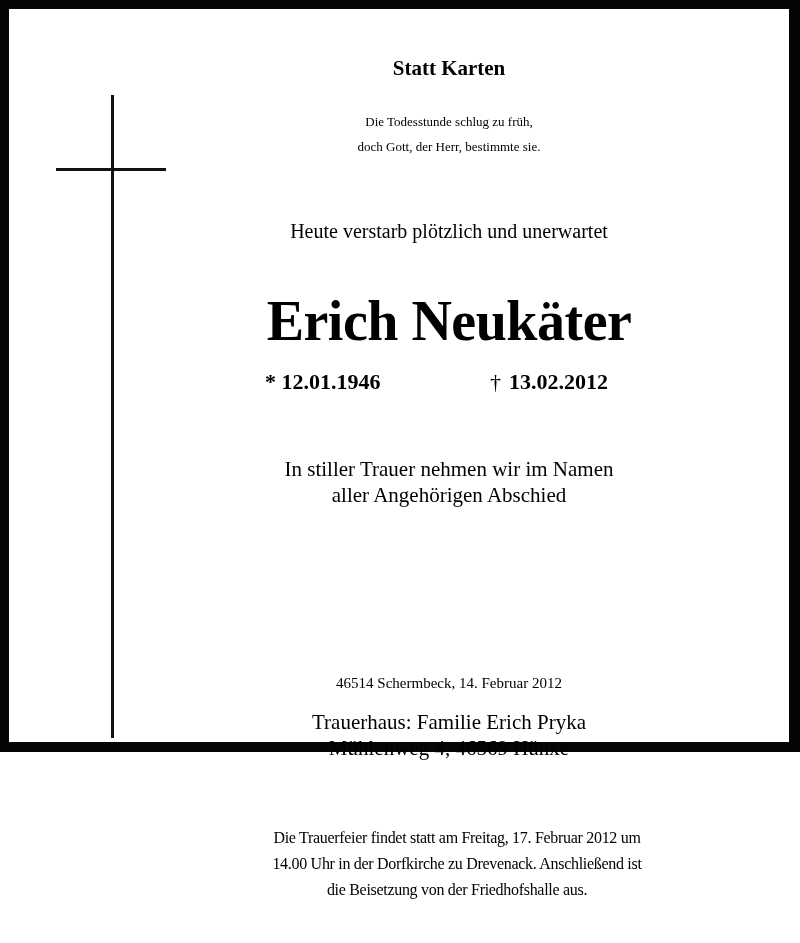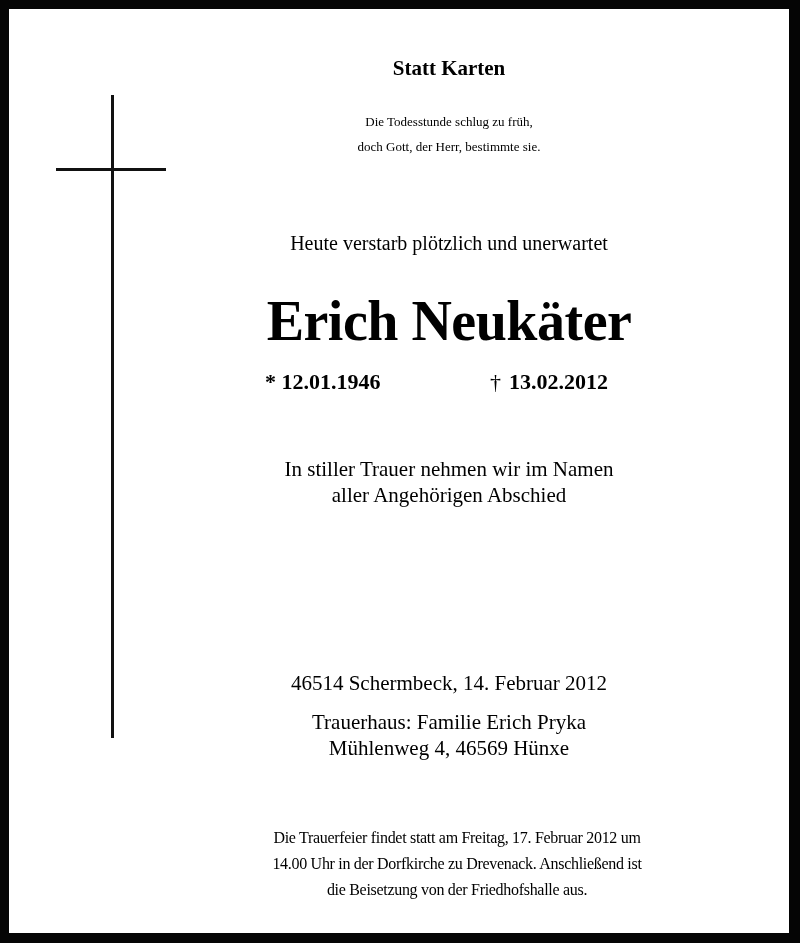--- a/index.html
+++ b/index.html
@@ -11,21 +11,21 @@
       width: 800px;
       height: 943px;
       position: relative;
       overflow: hidden;
       font-family: "Liberation Serif", "DejaVu Serif", serif;
       color: #000000;
     }
     .frame {
       position: absolute;
       left: 0; top: 0;
-      width: 800px; height: 943px;
+      width: 800px; height: 752px;
       box-sizing: border-box;
       border-top: 9px solid #050505;
       border-left: 9px solid #050505;
       border-right: 11px solid #050505;
       border-bottom: 10px solid #050505;
       background: #ffffff;
     }
     .cross-v {
       position: absolute;
       left: 102px;
@@ -55,21 +55,21 @@
       font-weight: bold;
       line-height: 26px;
     }
     .verse {
       top: 100px;
       font-size: 13px;
       line-height: 25px;
     }
     .verse div { height: 25px; }
     .announce {
-      top: 220px;
+      top: 208px;
       font-size: 20px;
       line-height: 28px;
     }
     .deceased-name {
       top: 272px;
       left: 90px;
       width: 700px;
       font-size: 56px;
       font-weight: bold;
       line-height: 80px;
@@ -106,21 +106,21 @@
     .mourning-text div { height: 26px; }
     .mourners {
       top: 514px;
       font-size: 26px;
       font-weight: bold;
       line-height: 36px;
     }
     .mourners div { height: 36px; }
     .place-date {
       top: 660px;
-      font-size: 21px;
+      font-size: 15px;
       line-height: 28px;
     }
     .house {
       top: 700px;
       font-size: 21px;
       line-height: 26px;
     }
     .house div { height: 26px; }
     .ceremony {
       top: 816px;

